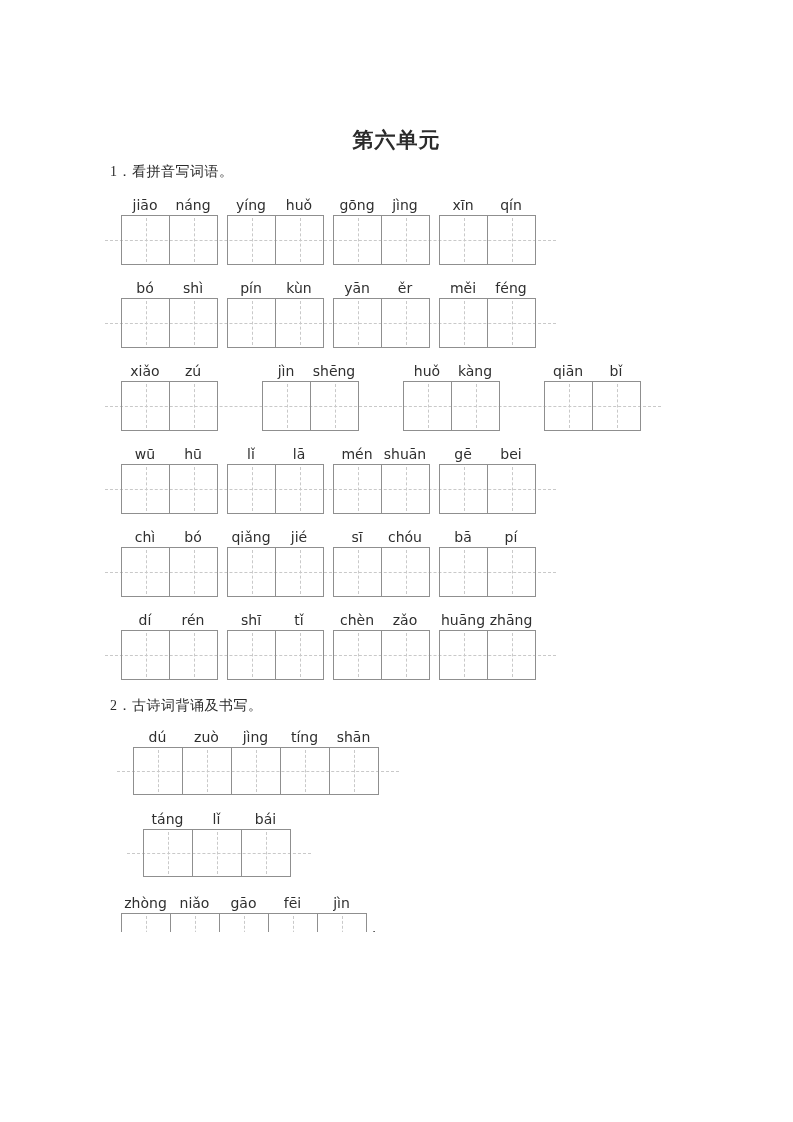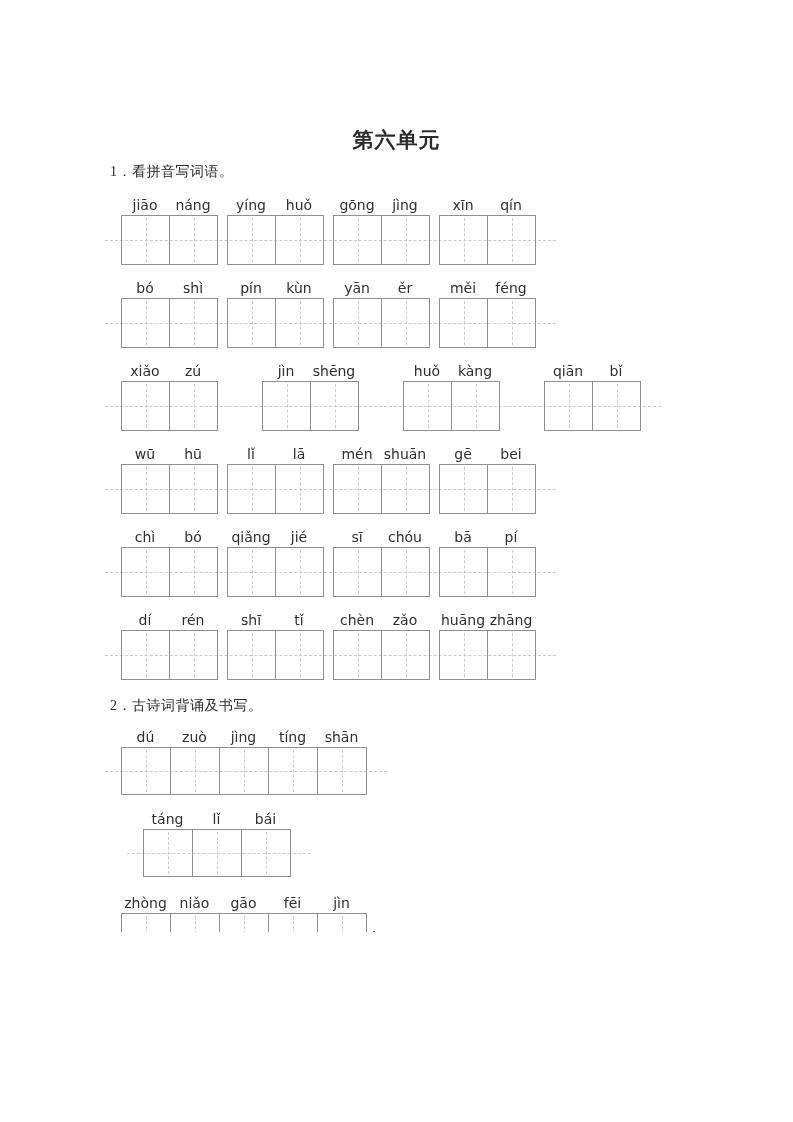--- a/index.html
+++ b/index.html
@@ -374,21 +374,21 @@
           </div>
           <div class="box">
             <div class="cell"></div>
             <div class="cell"></div>
           </div>
         </div>
       </div>
     </div>
   <div class="section-heading" id="s2-heading">2．古诗词背诵及书写。</div>
   <div id="section2-rows">
-      <div class="grid-row s2" style="top: 730px;">
+      <div class="grid-row s2" style="top: 730px; margin-left: 12px;">
         <div class="hline"></div>
         <div class="word-group">
           <div class="py-row">
             <span class="py">dú</span>
             <span class="py">zuò</span>
             <span class="py">jìng</span>
             <span class="py">tíng</span>
             <span class="py">shān</span>
           </div>
           <div class="box">

